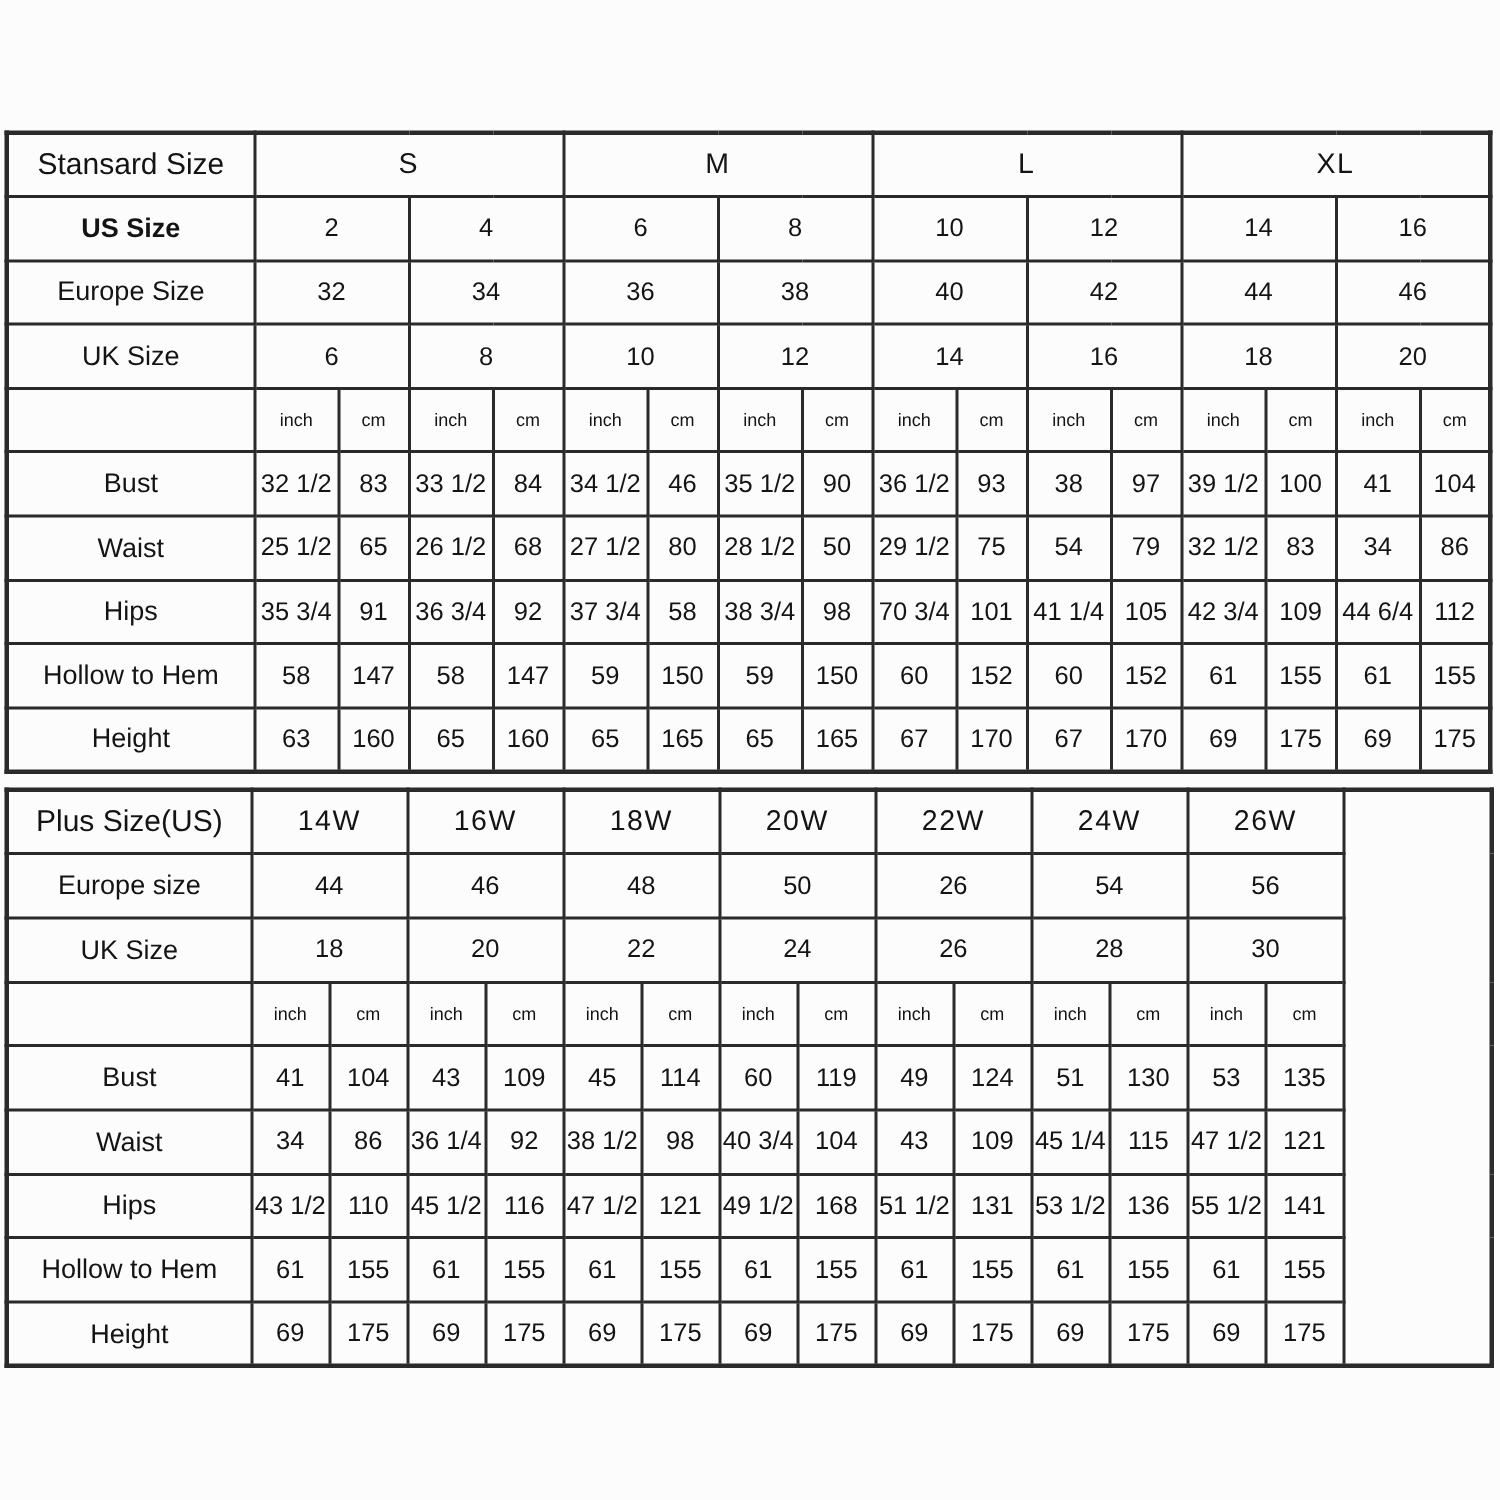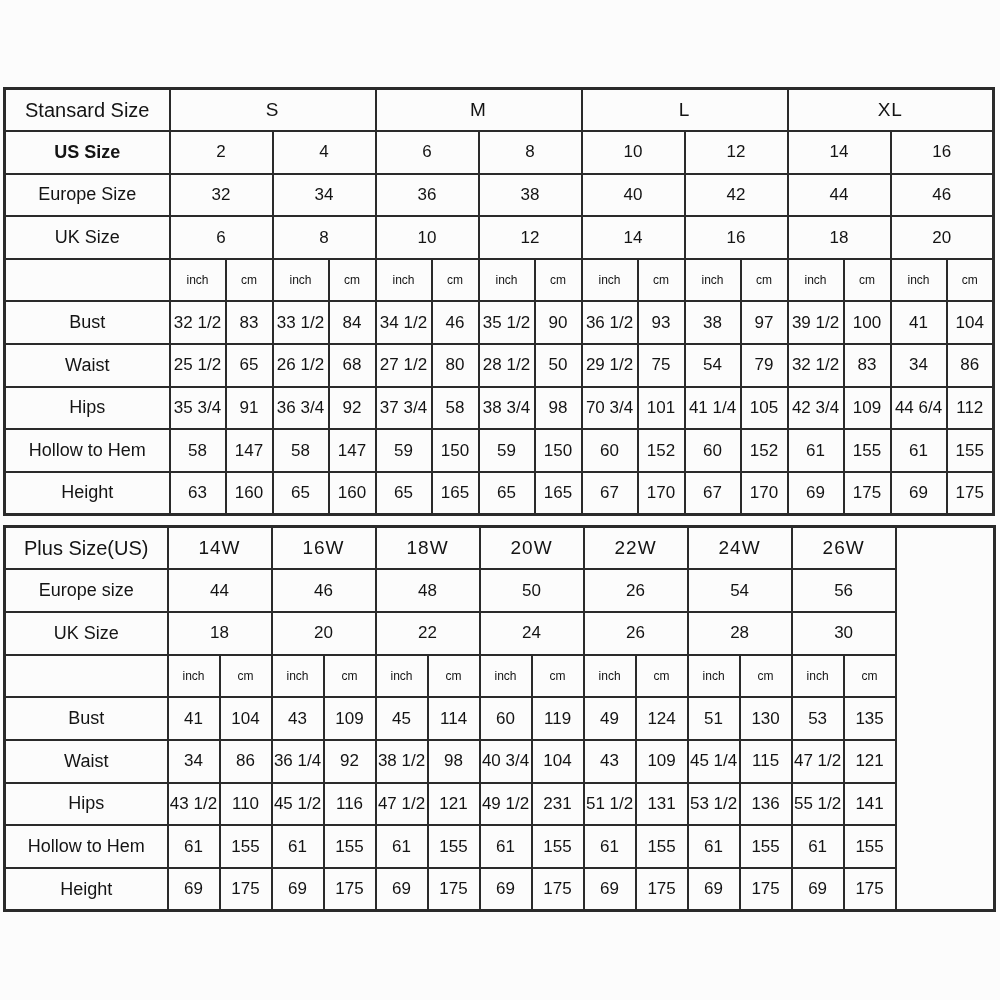--- a/index.html
+++ b/index.html
@@ -329,21 +329,21 @@
         </tr>
         <tr>
           <th class="row-label">Hips</th>
           <td class="value-cell">43 1/2</td>
           <td class="value-cell">110</td>
           <td class="value-cell">45 1/2</td>
           <td class="value-cell">116</td>
           <td class="value-cell">47 1/2</td>
           <td class="value-cell">121</td>
           <td class="value-cell">49 1/2</td>
-          <td class="value-cell">231</td>
+          <td class="value-cell">168</td>
           <td class="value-cell">51 1/2</td>
           <td class="value-cell">131</td>
           <td class="value-cell">53 1/2</td>
           <td class="value-cell">136</td>
           <td class="value-cell">55 1/2</td>
           <td class="value-cell">141</td>
         </tr>
         <tr>
           <th class="row-label">Hollow to Hem</th>
           <td class="value-cell">61</td>

